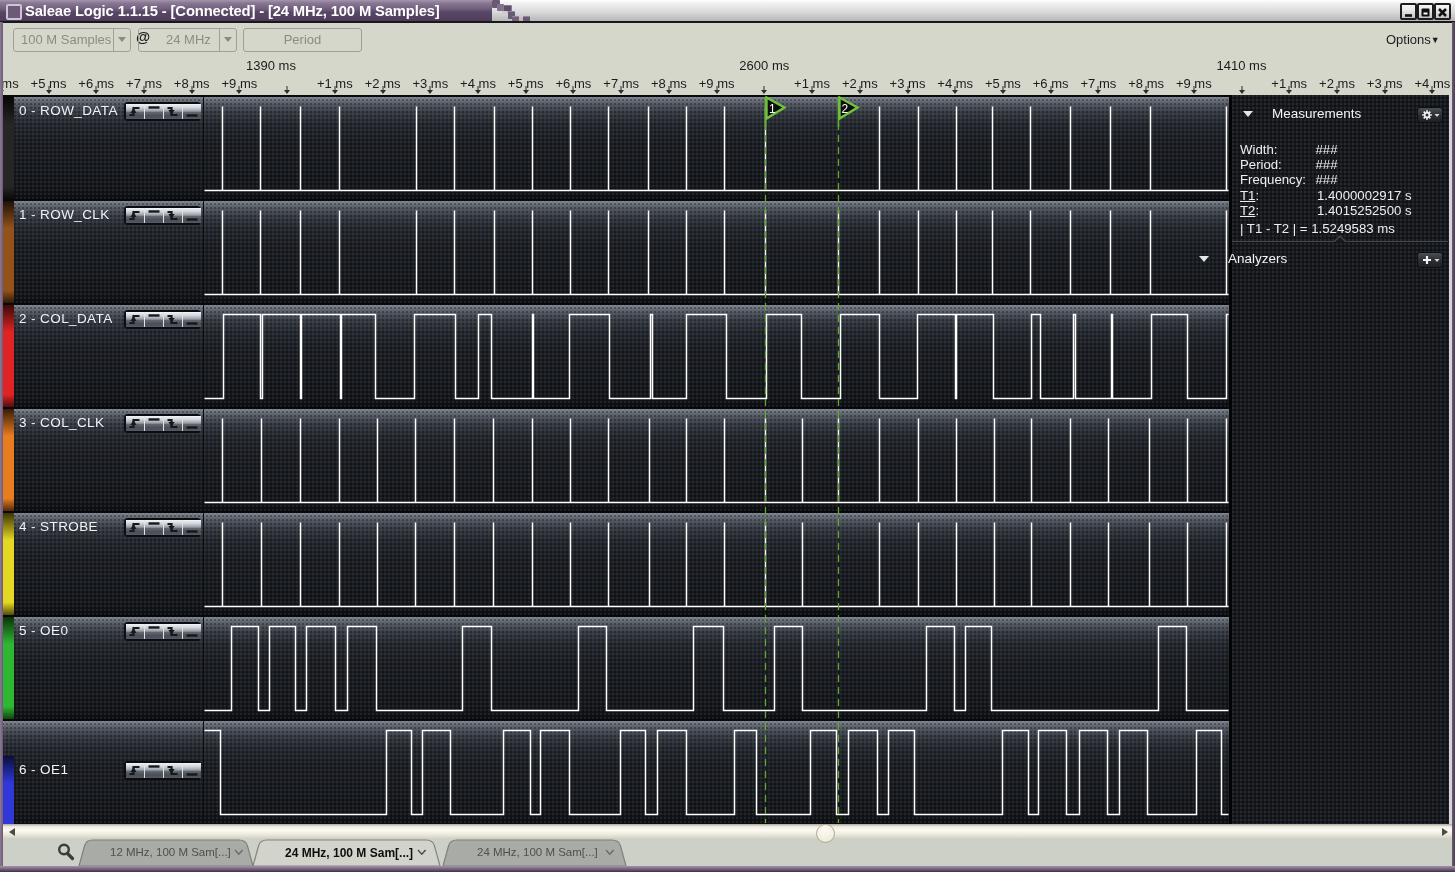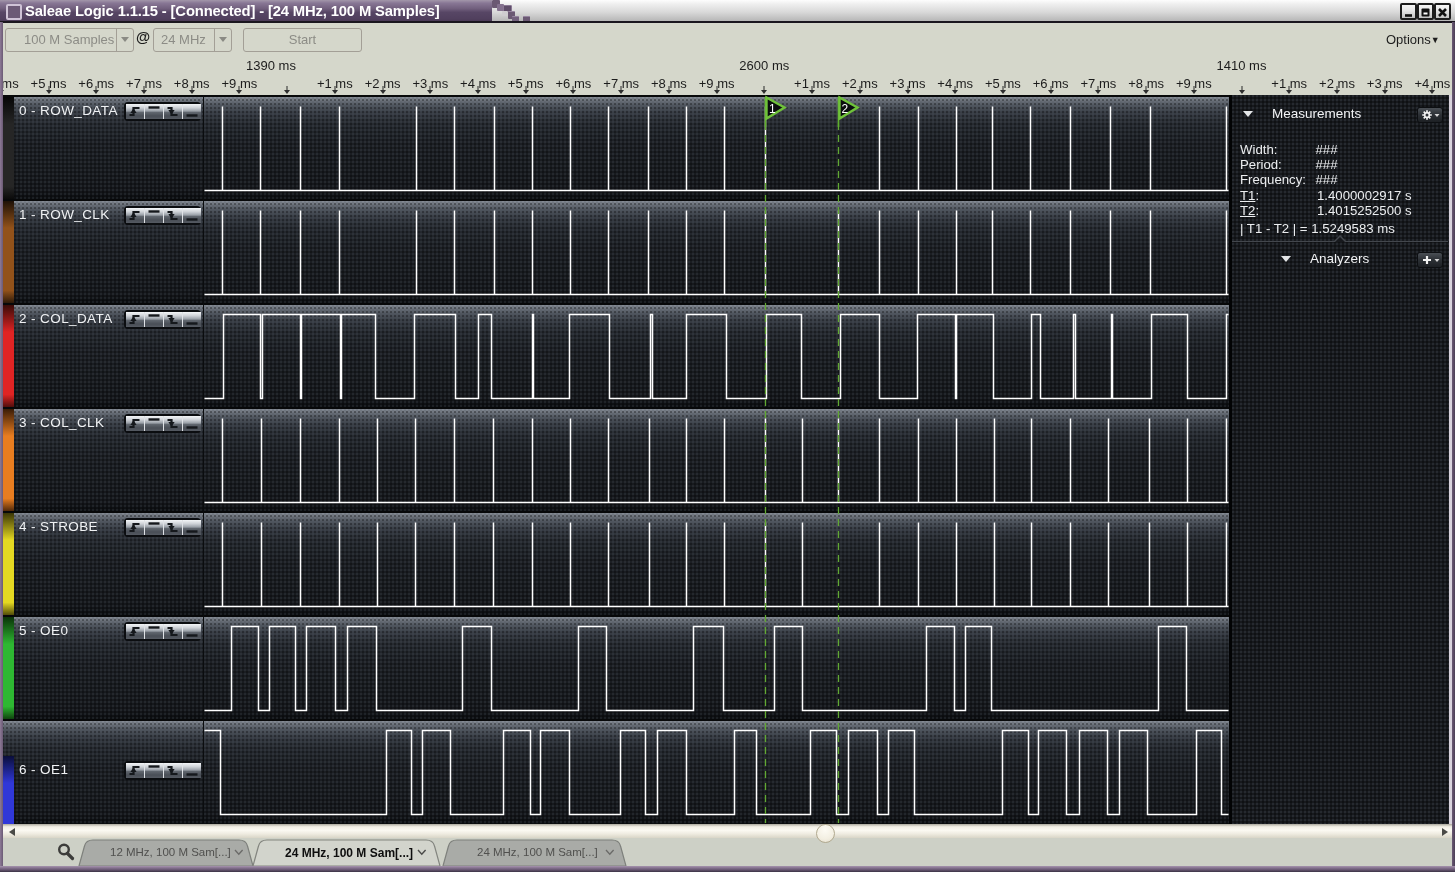--- a/index.html
+++ b/index.html
@@ -101,24 +101,24 @@
   <svg width="13" height="13">
       <rect x="2.5" y="2.5" width="8" height="8" rx="1" fill="#111"></rect>
       <rect x="4.5" y="6.5" width="4" height="2" fill="#fff"></rect>
     </svg></div>
 <div class="winbtn" style="left:1434px;">
   <svg width="13" height="13">
       <path d="M3 3L10 10M10 3L3 10" stroke="#111" stroke-width="2.6"></path>
     </svg></div>
 
 <div id="toolbar" class="abs"></div>
-<div class="combo abs" style="left:5px;width:116px;padding-left:11px;"><span style="margin-left:7px;">100 M Samples</span><div class="cdiv"></div><div class="carr"></div></div>
+<div class="combo abs" style="left:13px;width:116px;"><span style="margin-left:7px;">100 M Samples</span><div class="cdiv"></div><div class="carr"></div></div>
 <div class="abs" style="left:136px;top:29px;font-size:14.5px;font-weight:bold;color:#1c1c1c;">@</div>
-<div class="combo abs" style="left:153px;width:77px;"><span style="margin-left:7px;">24 MHz</span><div class="cdiv"></div><div class="carr"></div></div>
-<div class="combo abs" style="left:243px;width:117px;text-align:center;">Start</div>
+<div class="combo abs" style="left:138px;width:77px;padding-left:20px;"><span style="margin-left:7px;">24 MHz</span><div class="cdiv"></div><div class="carr"></div></div>
+<div class="combo abs" style="left:243px;width:117px;text-align:center;">Period</div>
 <div class="abs" style="left:1386px;top:32px;font-size:13px;color:#1d1d1d;">Options<span style="font-size:9px;vertical-align:1px;">▼</span></div>
 <div id="ruler" class="abs">
 <div class="tickstem abs" style="left:0.8px;"></div>
     <div class="tick abs" style="left:0.8px;"></div>
 <div class="minlab abs" style="left:0.8px;">+4 ms</div>
 <div class="tickstem abs" style="left:48.5px;"></div>
     <div class="tick abs" style="left:48.5px;"></div>
 <div class="minlab abs" style="left:48.5px;">+5 ms</div>
 <div class="tickstem abs" style="left:96.2px;"></div>
     <div class="tick abs" style="left:96.2px;"></div>
@@ -402,21 +402,21 @@
   </div>
 <div class="mrow abs" style="top:141.5px;">Width:<span class="mval">###</span></div>
 <div class="mrow abs" style="top:157px;">Period:<span class="mval">###</span></div>
 <div class="mrow abs" style="top:172px;">Frequency:<span class="mval">###</span></div>
 <div class="mrow abs" style="top:187.5px;"><span style="text-decoration:underline;">T1</span>:<span class="mval" style="left:77px;">1.4000002917 s</span></div>
 <div class="mrow abs" style="top:202.5px;"><span style="text-decoration:underline;">T2</span>:<span class="mval" style="left:77px;">1.4015252500 s</span></div>
 <div class="mrow abs" style="top:221px;">| T1 - T2 | = 1.5249583 ms</div>
 <div class="abs" style="left:1232px;top:241px;width:216px;height:1px;background:#43474d;"></div>
 <div class="abs" style="left:1333px;top:235px;width:0;height:0;border-left:7px solid transparent;border-right:7px solid transparent;border-bottom:7px solid #43474d;"></div>
 <div class="abs" style="left:1335px;top:237px;width:0;height:0;border-left:5px solid transparent;border-right:5px solid transparent;border-bottom:5px solid #17191d;"></div>
-<div class="mhdr abs" style="left:1281px;top:251px;"><span>Analyzers</span></div>
+<div class="mhdr abs" style="left:1199px;top:251px;"><span>Analyzers</span></div>
 <div class="gbtn abs" style="top:252px;">
  <svg width="24" height="14" style="position:absolute;left:0;top:0;">
   <path d="M9 3V11M5 7H13" stroke="#f2f2f2" stroke-width="2.2"></path>
   <path d="M16.5 6l2.5 3 2.5-3z" fill="#d8d8d8"></path>
  </svg>
   </div>
 
 <div id="hscroll" class="abs"></div>
 <svg class="abs" style="left:6px;top:827px;" width="14" height="10">
     <path d="M9 1L3 5l6 4z" fill="#4a4a46"></path>

